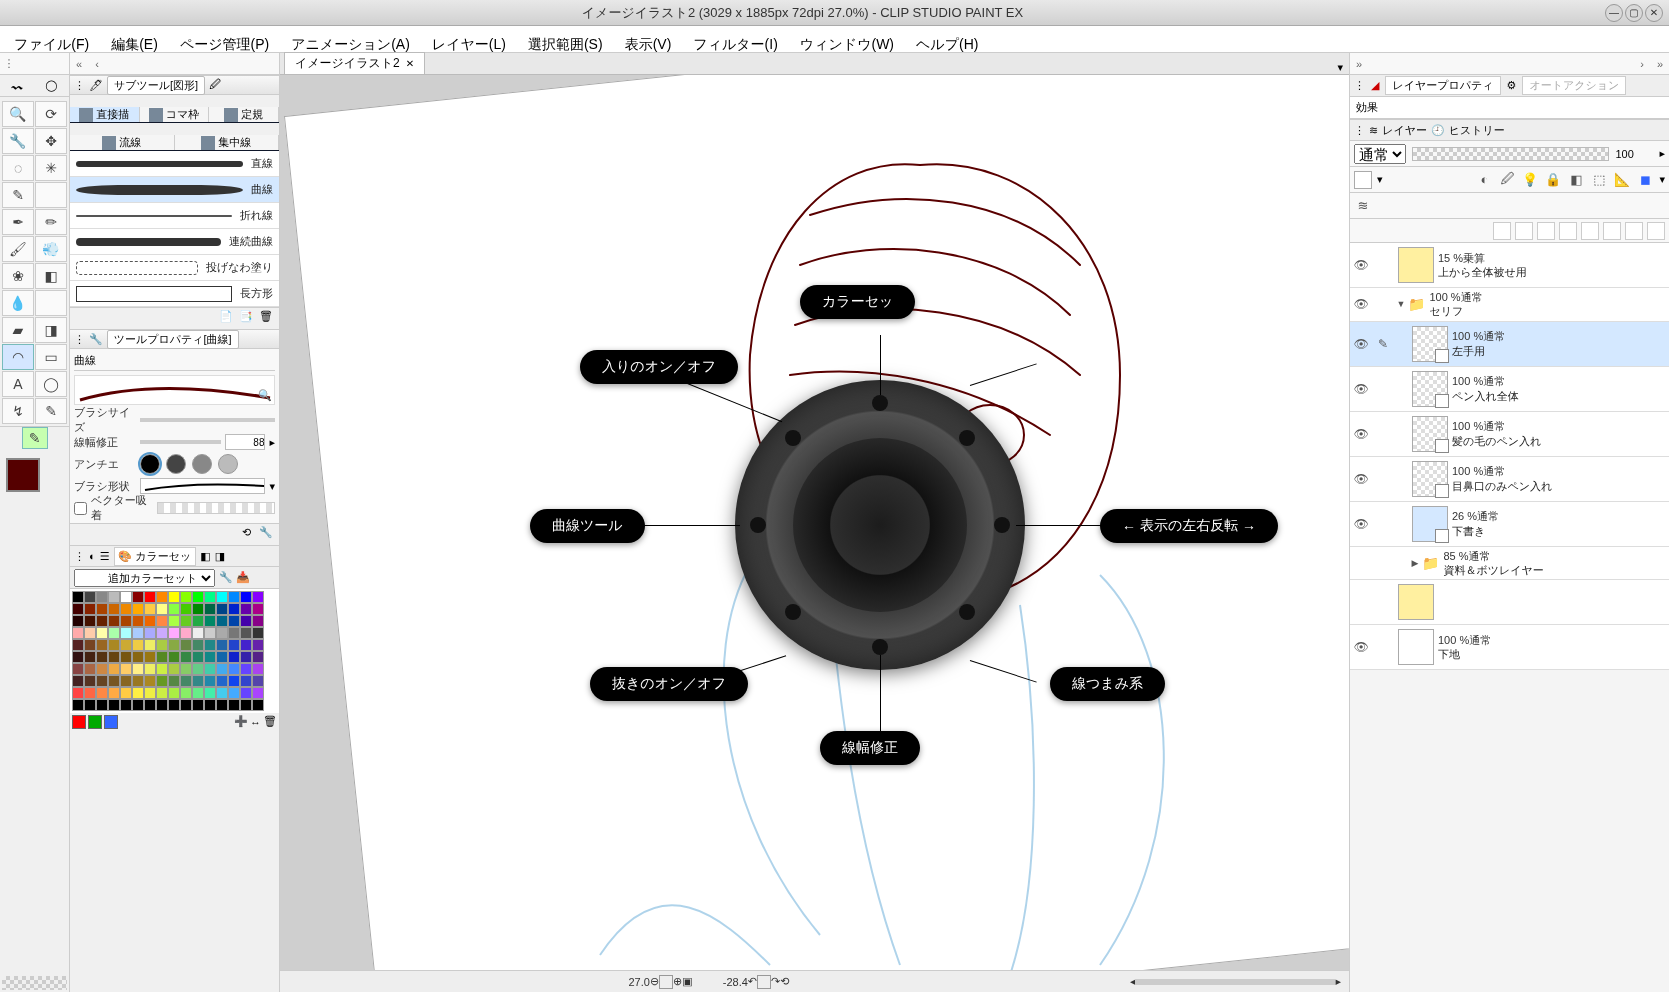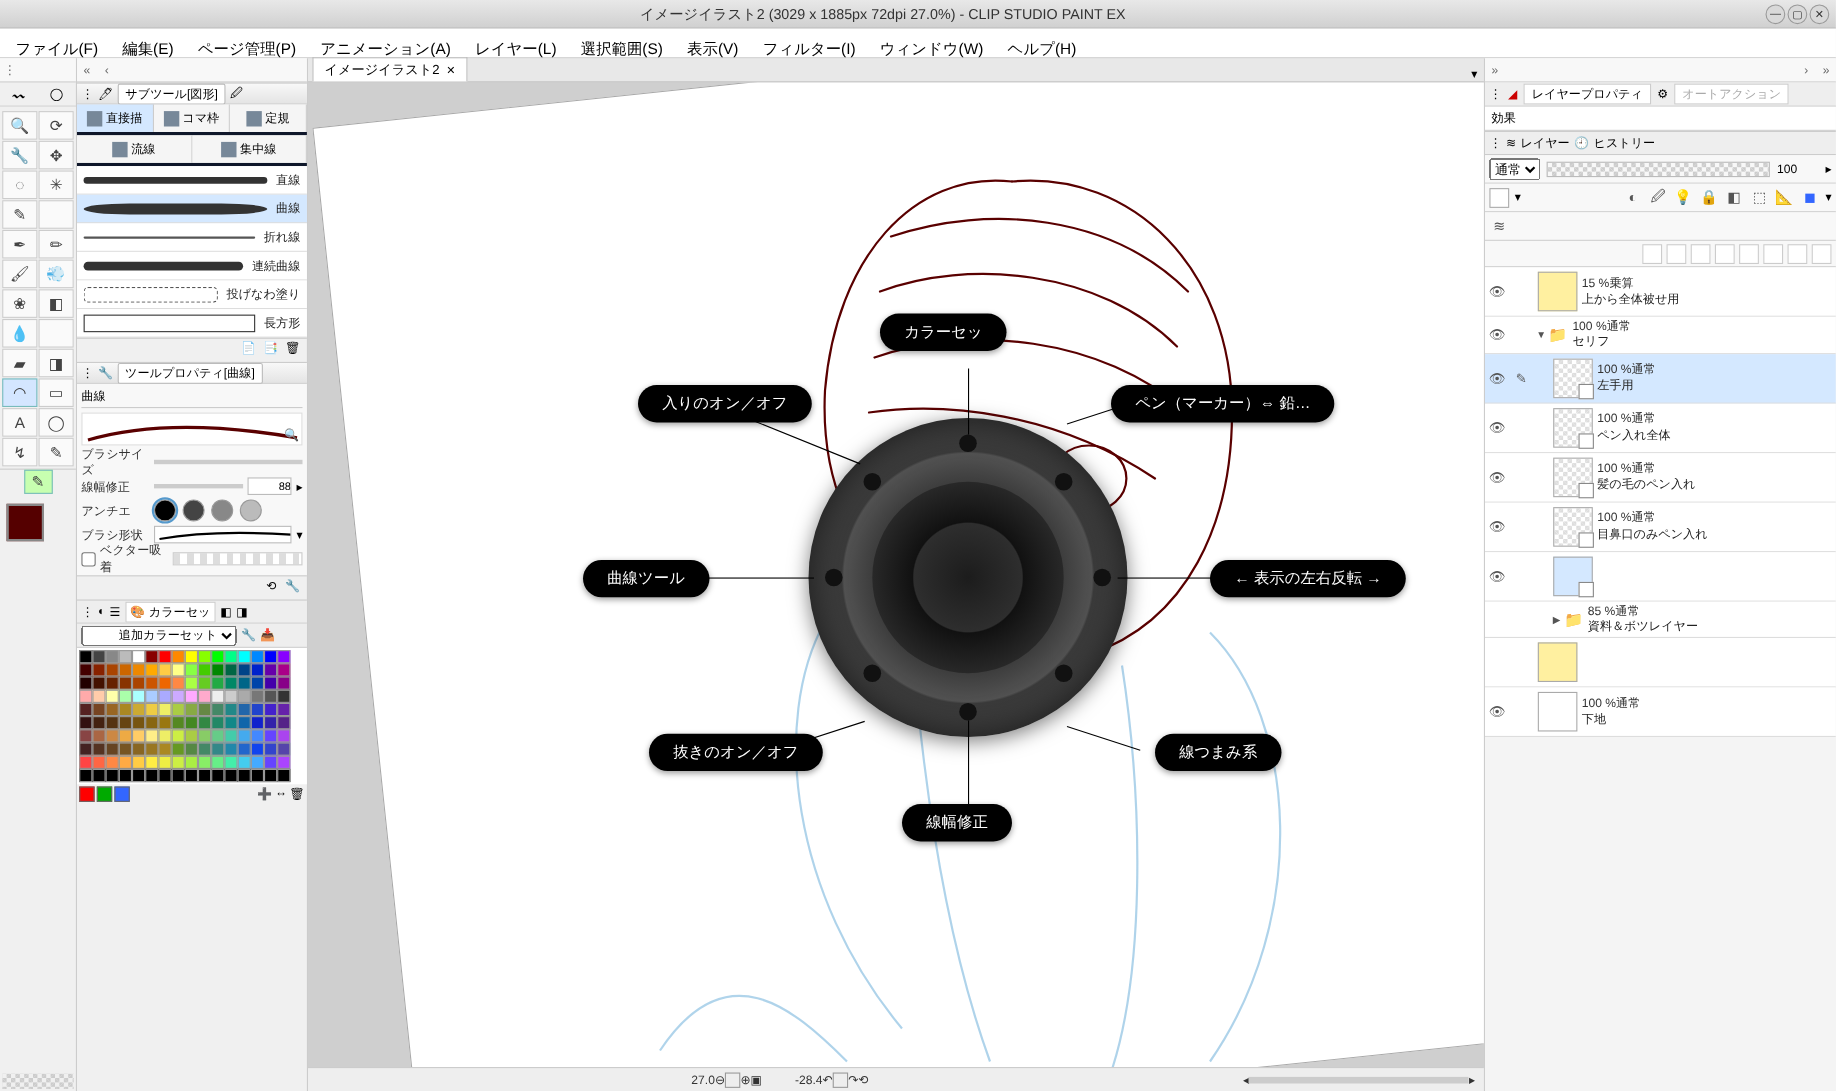--- a/index.html
+++ b/index.html
@@ -43,21 +43,21 @@
 
 .strokelist .item { height: 26px; display: flex; align-items: center; justify-content: space-between; padding: 0 6px; border-bottom: 1px solid #ddd; background: #fff; }
 .strokelist .item.sel { background: #d4e8ff; }
 .strokelist .item .sw { flex: 1; height: 14px; background: #333; border-radius: 4px; margin-right: 8px; }
 .strokelist .item .sw.thin { height: 2px; background: #555; }
 .strokelist .item .sw.med { height: 6px; }
 .strokelist .item .sw.rect { height: 16px; background: transparent; border: 1px solid #333; border-radius: 0; }
 .strokelist .item .lbl { font-size: 11px; color: #222; white-space: nowrap; }
 
 
-.subtooltabs { display: flex; height: 28px; border-bottom: 3px solid #0f172a; }
+.subtooltabs { display: flex; height: 28px; border-bottom: 1px solid #0f172a; align-items: flex-end; }
 .subtooltabs .stab { flex: 1; display: flex; align-items: center; justify-content: center; font-size: 11px; border-right: 1px solid #ccc; background: #f5f5f5; gap: 3px; }
 .subtooltabs .stab.sel { background: #d4e8ff; }
 .subtooltabs .stab .sico { width: 14px; height: 14px; background: #789; }
 
 
 .propbody { background: #f8f8f8; padding: 4px; font-size: 11px; }
 .propbody .row { display: flex; align-items: center; height: 22px; gap: 4px; }
 .propbody .row label { width: 62px; color: #333; }
 .propbody .row .slider { flex: 1; height: 4px; background: #ccc; position: relative; }
 .propbody .row input[type=text] { width: 40px; height: 16px; font-size: 10px; text-align: right; border: 1px solid #bbb; }
@@ -93,21 +93,21 @@
 .cstatus .spacer { flex: 1; }
 
 
 .rpropstabs { height: 22px; display: flex; align-items: center; background: #eee; border-bottom: 1px solid #ccc; gap: 6px; padding: 0 4px; font-size: 11px; }
 .rpropstabs .rtab { background: #fff; border: 1px solid #ccc; padding: 1px 6px; }
 .rpropstabs .rtab.fade { color: #aaa; }
 .efbar { height: 22px; background: #fff; border-bottom: 1px solid #ccc; padding: 0 6px; display: flex; align-items: center; }
 
 .layertabs { height: 22px; display: flex; align-items: center; gap: 4px; padding: 0 4px; background: #eee; border-top: 1px solid #ccc; border-bottom: 1px solid #ccc; font-size: 11px; }
 .layerops { height: 26px; display: flex; align-items: center; gap: 6px; padding: 0 4px; background: #f8f8f8; border-bottom: 1px solid #ccc; }
-.layerops select { font-size: 12px; height: 20px; }
+.layerops select { font-size: 15px; height: 20px; }
 .layerops .opval { width: 38px; text-align: left; }
 .layericonrow { height: 26px; display: flex; align-items: center; gap: 5px; padding: 0 4px; border-bottom: 1px solid #ccc; background: #f8f8f8; }
 .layericonrow .li { width: 18px; height: 18px; display: inline-flex; align-items: center; justify-content: center; font-size: 13px; color: #555; }
 .layericonrow .li.colored { color: #1e90ff; }
 .layerbtnrow { height: 24px; display: flex; align-items: center; justify-content: flex-end; gap: 4px; padding: 0 4px; border-bottom: 1px solid #ccc; background: #f8f8f8; }
 .layerbtnrow .lb { width: 18px; height: 18px; border: 1px solid #ccc; background: #fff; }
 
 .layerlist { flex: 1; overflow-y: auto; background: #f4f4f4; }
 .layer { display: flex; align-items: center; min-height: 44px; border-bottom: 1px solid #ddd; background: #fff; }
 .layer.sel { background: #d4e8ff; }
@@ -554,21 +554,20 @@
       <div class="radline" style="left:600px;top:260px;width:1px;height:60px"></div>
       <div class="radline" style="left:690px;top:310px;width:70px;transform:rotate(-18deg)"></div>
       <div class="radline" style="left:736px;top:450px;width:90px"></div>
       <div class="radline" style="left:690px;top:585px;width:70px;transform:rotate(18deg)"></div>
       <div class="radline" style="left:600px;top:580px;width:1px;height:80px"></div>
       <div class="radline" style="left:430px;top:605px;width:80px;transform:rotate(-18deg)"></div>
       <div class="radline" style="left:360px;top:450px;width:100px"></div>
       <div class="radline" style="left:400px;top:305px;width:110px;transform:rotate(22deg)"></div>
 
       <div class="radlabel" style="left:520px;top:210px">カラーセッ</div>
-      <div class="radlabel" style="left:730px;top:275px">ペン（マーカー）⇔ 鉛…</div>
       <div class="radlabel" style="left:300px;top:275px">入りのオン／オフ</div>
       <div class="radlabel" style="left:250px;top:434px">曲線ツール</div>
       <div class="radlabel" style="left:820px;top:434px">← 表示の左右反転 →</div>
       <div class="radlabel" style="left:310px;top:592px">抜きのオン／オフ</div>
       <div class="radlabel" style="left:770px;top:592px">線つまみ系</div>
       <div class="radlabel" style="left:540px;top:656px">線幅修正</div>
     </div>
 
     <div class="cstatus">
       <span class="spacer"></span>
@@ -720,20 +719,24 @@
             <div class="nm">目鼻口のみペン入れ</div>
           </span>
         </div>
         <div class="layer">
           <span class="eye">👁</span>
           <span class="edit"></span>
           <span class="indent"></span>
           <span class="thumb blue">
             <span class="corner"></span>
           </span>
+          <span class="info">
+            <div class="op">26 %通常</div>
+            <div class="nm">下書き</div>
+          </span>
         </div>
         <div class="layer folder">
           <span class="eye"></span>
           <span class="edit"></span>
           <span class="indent"></span>
           <span class="tri">▶</span>
           <span class="fico">📁</span>
           <span class="info">
             <div class="op">85 %通常</div>
             <div class="nm">資料＆ボツレイヤー</div>

